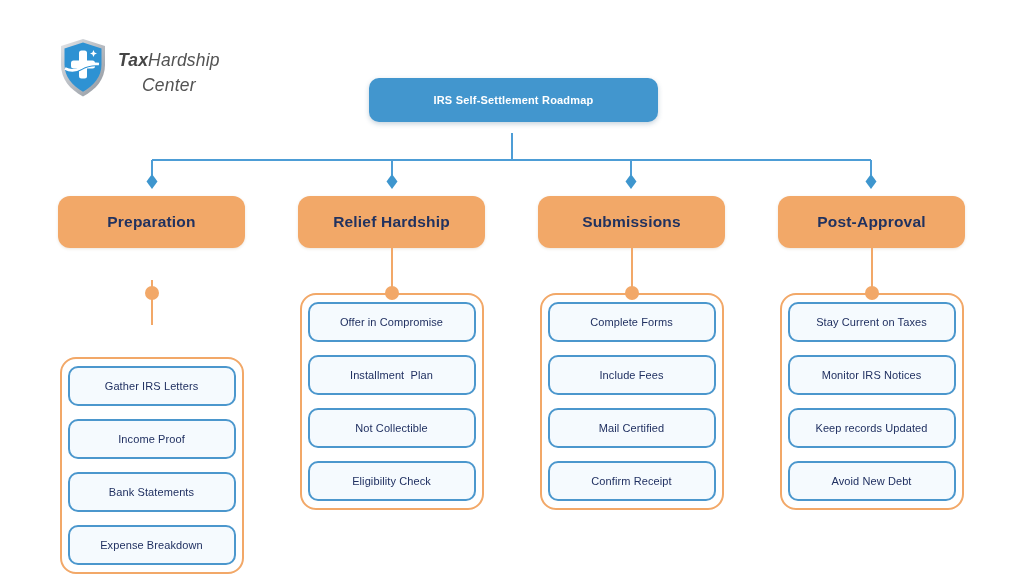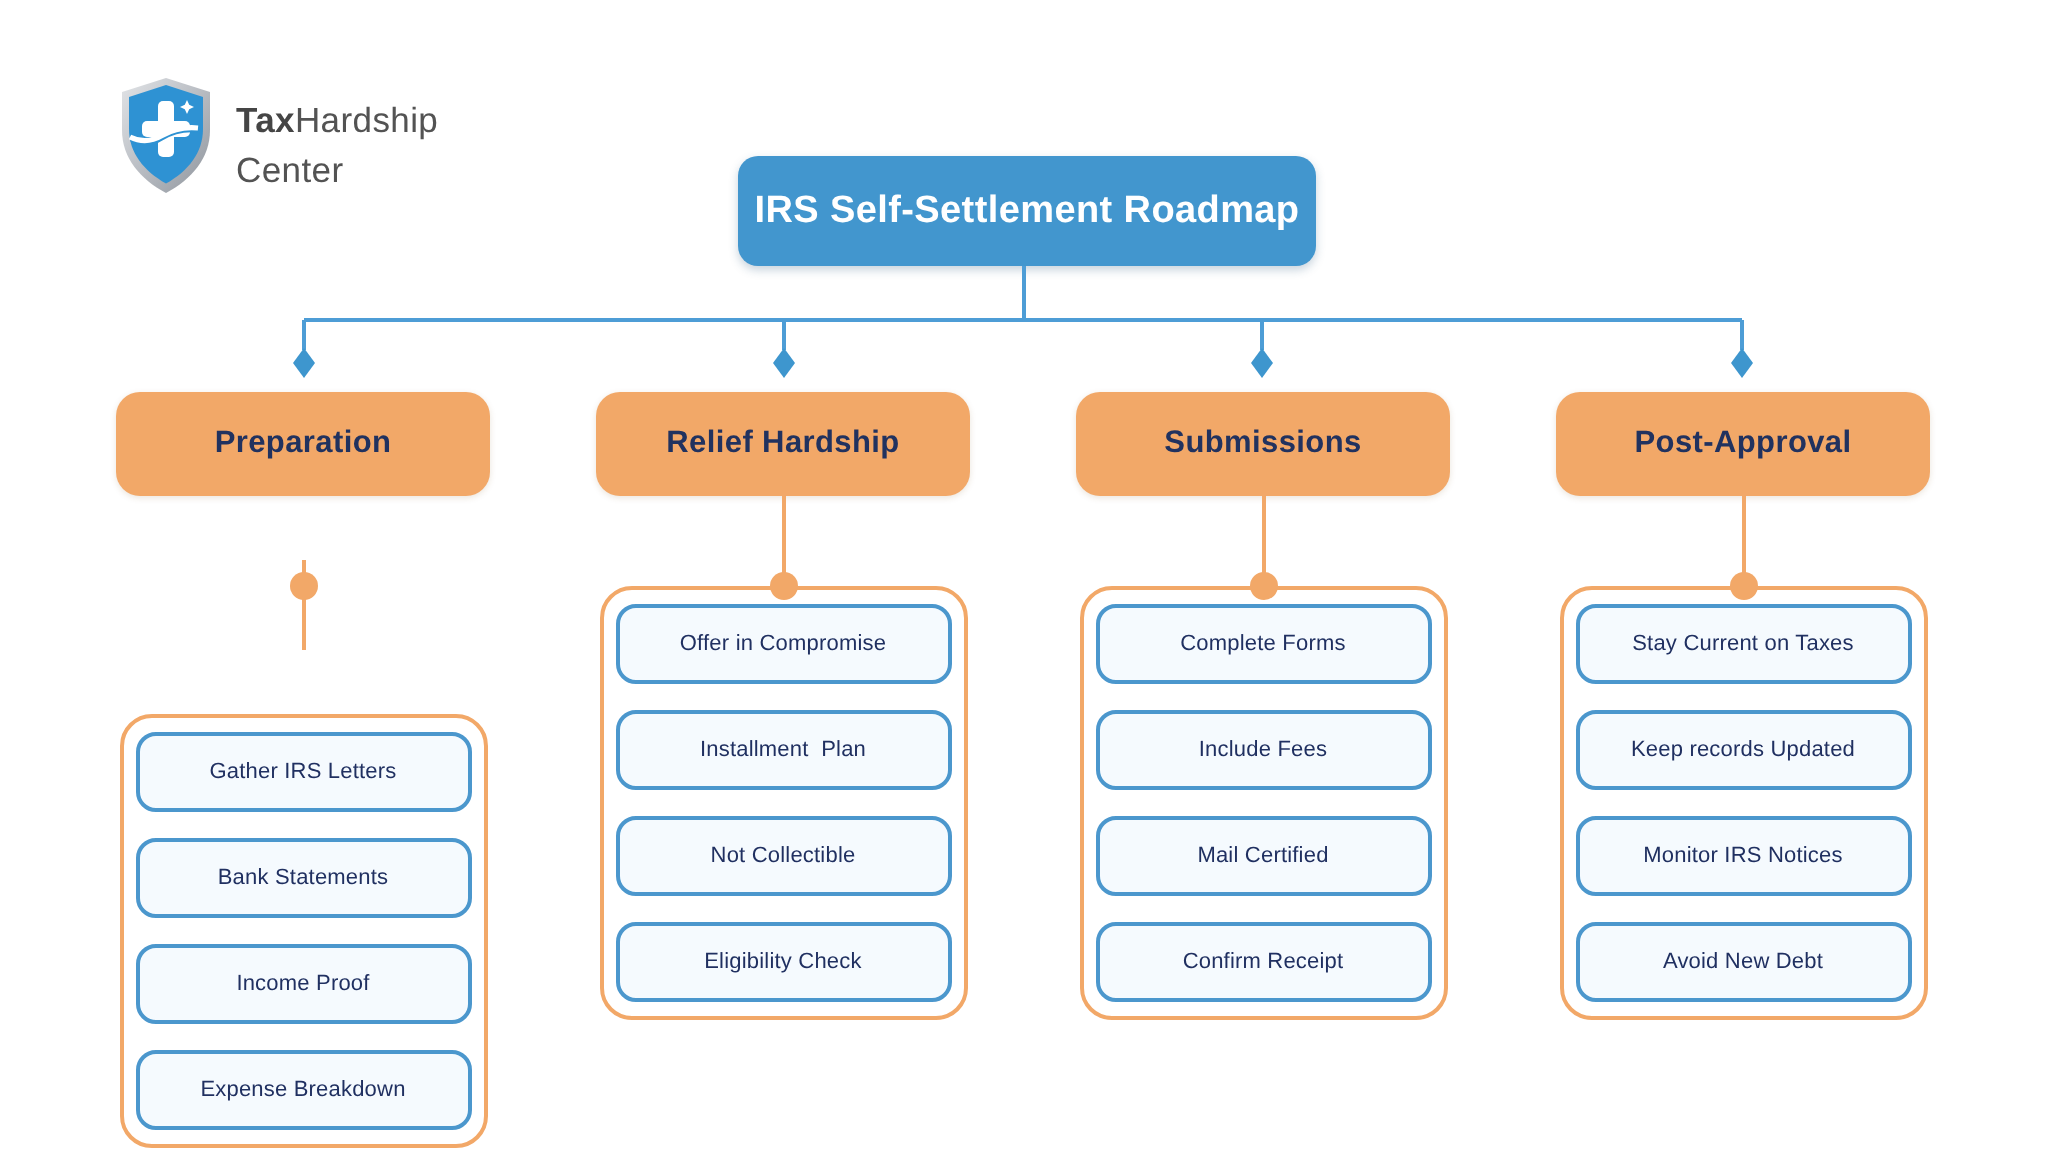--- a/index.html
+++ b/index.html
@@ -4,28 +4,28 @@
 <style>
   html,body{margin:0;padding:0;background:#fff;}
   .canvas{
     position:relative;width:1024px;height:580px;background:#ffffff;
     font-family:"Liberation Sans","DejaVu Sans",sans-serif;overflow:hidden;
   }
 
   
   .logo{position:absolute;left:58px;top:38px;display:flex;align-items:flex-start;gap:10px;}
   .logo-shield{width:50px;height:60px;flex:0 0 auto;}
-  .logo-text{margin-top:10px;text-align:left;color:#535353;font-size:17.5px;line-height:25px;letter-spacing:.2px;}
+  .logo-text{margin-top:10px;text-align:center;color:#535353;font-size:17.5px;line-height:25px;letter-spacing:.2px;font-style:italic;}
   .logo-text b{color:#454545;font-weight:700;}
 
   
   .title-box{
-    position:absolute;left:369px;top:78px;width:289px;height:55px;
+    position:absolute;left:369px;top:78px;width:289px;height:44px;
     background:#4296CE;border-radius:10px;display:flex;align-items:center;justify-content:center;
-    color:#ffffff;font-weight:700;font-size:19px;letter-spacing:.2px;
+    color:#ffffff;font-weight:700;font-size:11px;letter-spacing:.2px;
     box-shadow:0 2px 5px rgba(30,80,120,.25);
   }
 
   
   .connectors{position:absolute;left:0;top:0;width:1024px;height:580px;pointer-events:none;}
 
   
   .column{position:absolute;top:196px;width:187px;display:flex;flex-direction:column;align-items:center;}
   .col-0{left:58px;gap:32px;} .col-1{left:298px;} .col-2{left:538px;} .col-3{left:778px;}
   .col-header{
@@ -89,22 +89,22 @@
   </svg>
 
   <div class="column col-0">
     <div class="col-header">Preparation</div>
     <div class="col-connector">
         <div class="vline"></div>
       </div>
     <div class="col-dot"></div>
     <div class="col-container">
       <div class="step">Gather IRS Letters</div>
+      <div class="step">Income Proof</div>
       <div class="step">Bank Statements</div>
-      <div class="step">Income Proof</div>
       <div class="step">Expense Breakdown</div>
     </div>
   </div>
 
   <div class="column col-1">
     <div class="col-header">Relief Hardship</div>
     <div class="col-connector">
         <div class="vline"></div>
       </div>
     <div class="col-dot"></div>
@@ -131,19 +131,19 @@
   </div>
 
   <div class="column col-3">
     <div class="col-header">Post-Approval</div>
     <div class="col-connector">
         <div class="vline"></div>
       </div>
     <div class="col-dot"></div>
     <div class="col-container">
       <div class="step">Stay Current on Taxes</div>
+      <div class="step">Monitor IRS Notices</div>
       <div class="step">Keep records Updated</div>
-      <div class="step">Monitor IRS Notices</div>
       <div class="step">Avoid New Debt</div>
     </div>
   </div>
 
 </div>
 
 </body></html>

